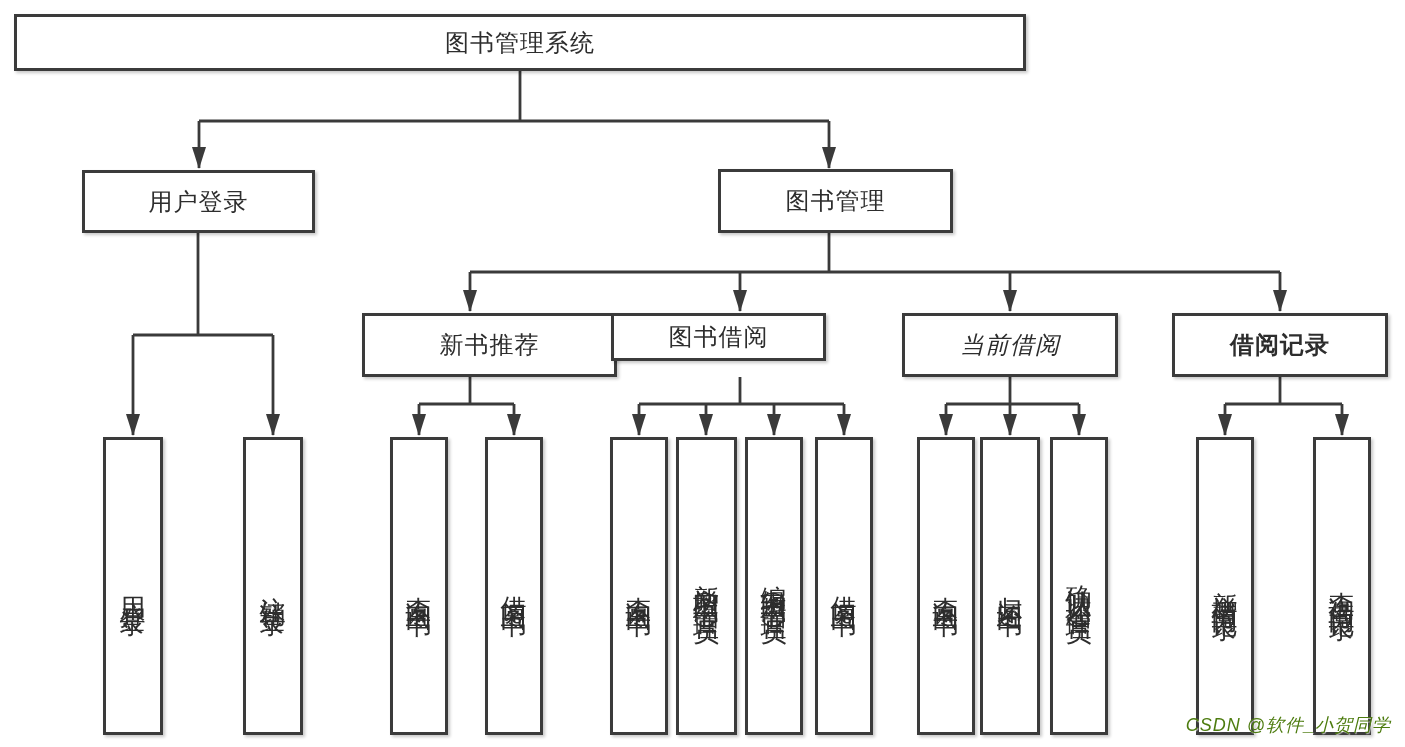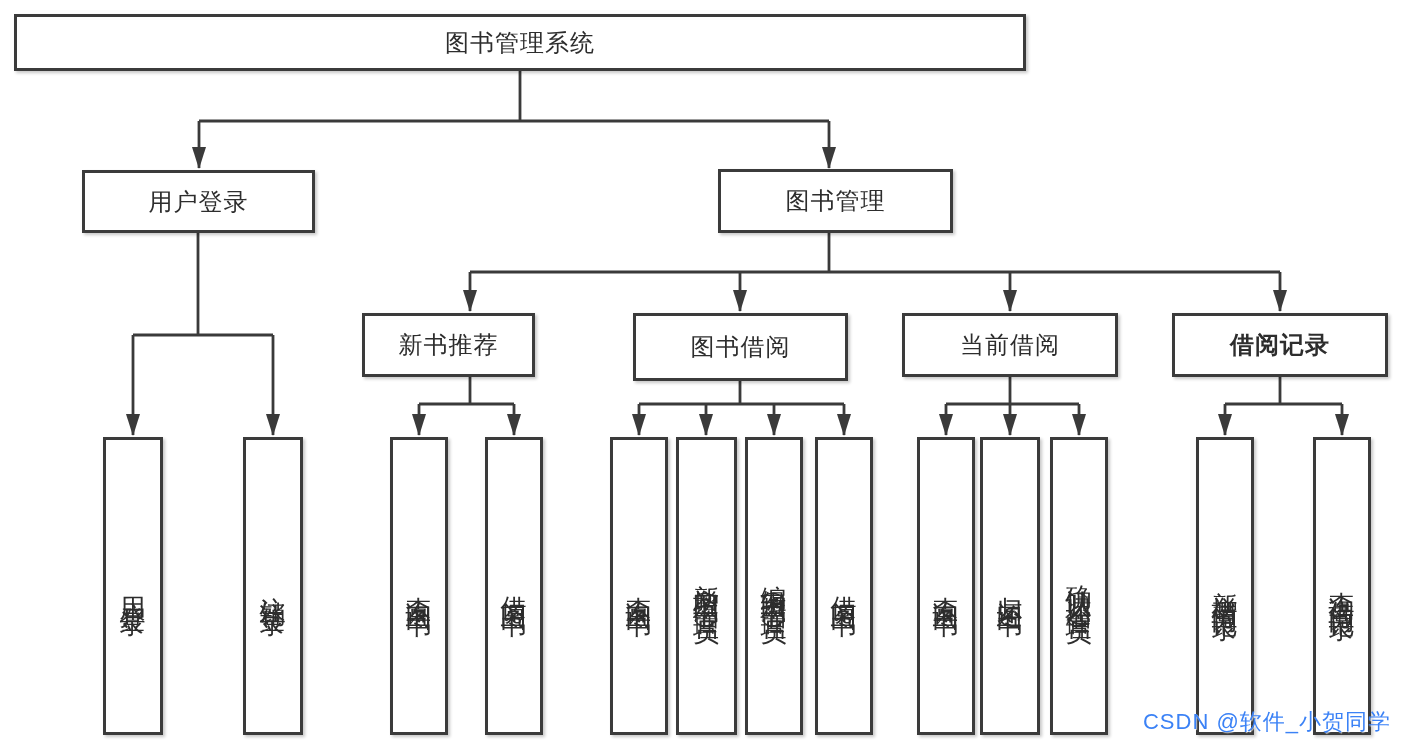--- a/index.html
+++ b/index.html
@@ -32,44 +32,45 @@
     line-height:1;
     font-size:26px;
     letter-spacing:5px;
     color:#2d2d2d;
     white-space:nowrap;
   }
   
   .n-root{left:14px;top:14px;width:1012px;height:57px;}
   .n-user{left:82px;top:170px;width:233px;height:63px;}
   .n-book{left:712px;top:169px;width:235px;height:64px;margin-left:6px;}
-  .n-l3a{left:362px;top:313px;width:173px;height:64px;}
-  .n-l3b{left:633px;top:313px;width:215px;height:68px;}
-  .n-l3c{left:902px;top:313px;width:216px;height:64px;}
+  .n-l3a{left:362px;top:313px;width:255px;height:64px;}
+  .n-l3b{left:611px;top:313px;width:215px;height:48px;}
+  .n-l3c{left:902px;top:313px;width:216px;height:64px;font-style:italic;}
   .n-l3d{left:1172px;top:313px;width:216px;height:64px;font-weight:bold;}
   .leaf{top:437px;height:298px;}
   .lf-u1{left:103px;width:60px;}
   .lf-u2{left:243px;width:60px;}
   .lf-n1{left:390px;width:58px;}
   .lf-n2{left:485px;width:58px;}
   .lf-b1{left:610px;width:58px;}
   .lf-b2{left:676px;width:61px;}
   .lf-b3{left:745px;width:58px;}
   .lf-b4{left:815px;width:58px;}
   .lf-c1{left:917px;width:58px;}
   .lf-c2{left:980px;width:60px;}
   .lf-c3{left:1050px;width:58px;}
   .lf-r1{left:1196px;width:58px;}
   .lf-r2{left:1313px;width:58px;}
   #watermark{
     position:absolute;right:14px;bottom:10px;
-    font-size:22px;color:#3b82f6;
+    font-size:18px;color:#4d7c0f;
     letter-spacing:1px;
     z-index:5;
     text-shadow:1px 1px 1px rgba(255,255,255,0.7);
+    font-style:italic;
   }
 </style>
 </head>
 <body>
 
 <div id="canvas">
 
   <svg id="wires" viewBox="0 0 1405 747" xmlns="http://www.w3.org/2000/svg">
     <defs>
       <marker id="arw" markerUnits="userSpaceOnUse" markerWidth="22" markerHeight="16" refX="21" refY="7" orient="auto">

